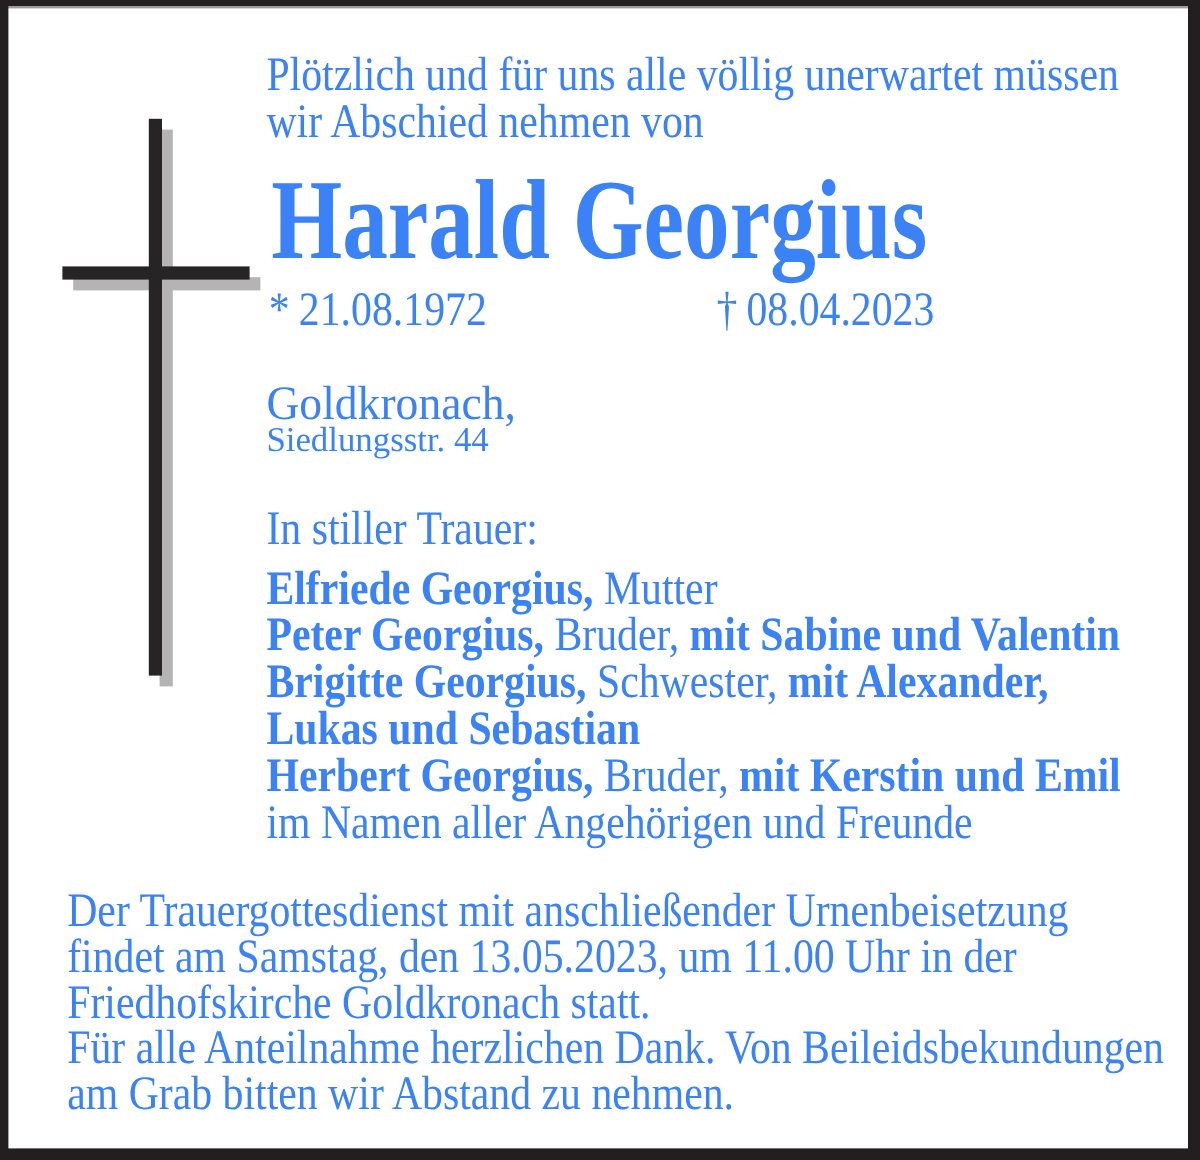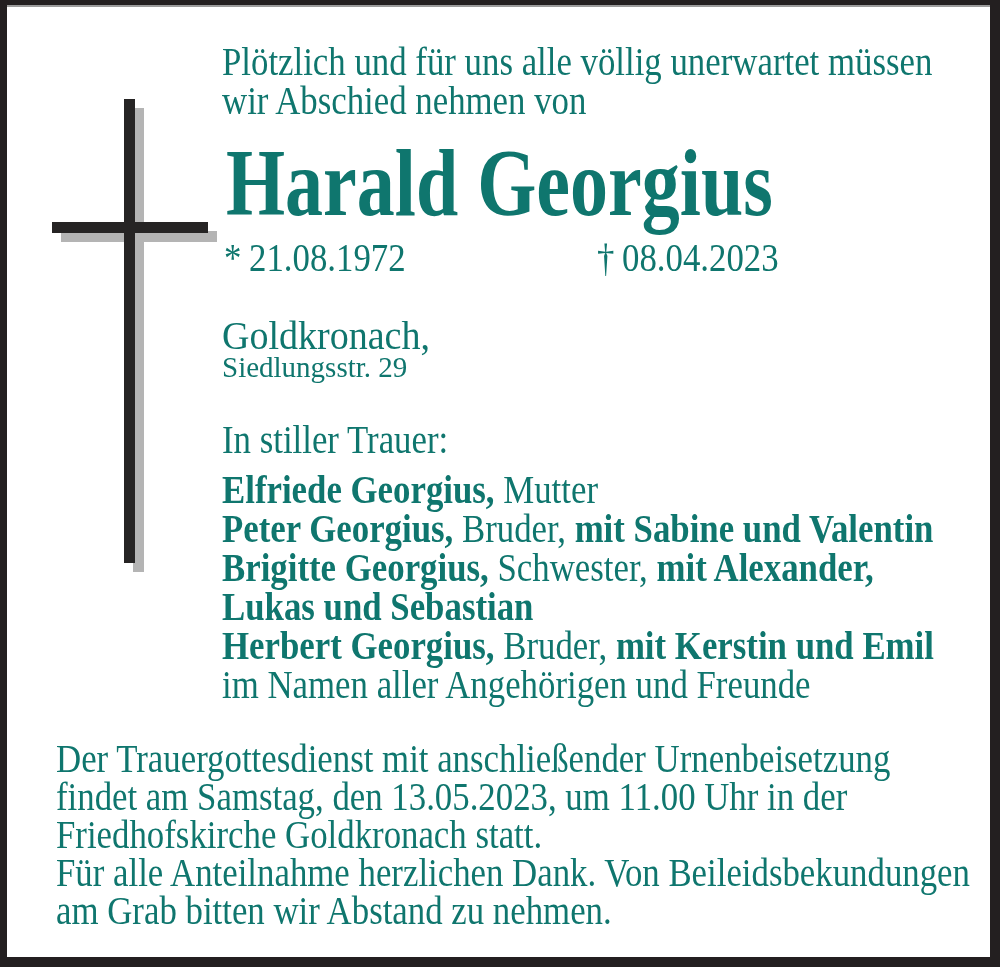--- a/index.html
+++ b/index.html
@@ -3,21 +3,21 @@
 <meta charset="utf-8">
 <style>
   html, body { margin: 0; padding: 0; background: #e8e8e8; }
   .page {
     position: relative;
     width: 1000px;
     height: 967px;
     background: #ffffff;
     overflow: hidden;
     font-family: "Liberation Serif", "DejaVu Serif", serif;
-    color: #0f766e;
+    color: #3b82f6;
   }
   .abs { position: absolute; }
 
   
   .frame-top    { left: 0; top: 0; width: 1000px; height: 5px;  background: #231f20; }
   .frame-gray   { left: 0; top: 5px; width: 1000px; height: 2px; background: #9b9b9b; }
   .frame-left   { left: 0; top: 0; width: 7px;  height: 967px; background: #231f20; }
   .frame-right  { left: 990px; top: 0; width: 10px; height: 967px; background: #231f20; }
   .frame-bottom { left: 0; top: 957px; width: 1000px; height: 10px; background: #231f20; }
 
@@ -71,21 +71,21 @@
   <div class="abs title">Harald Georgius</div>
 
   <div class="abs date-item birth">
     <span class="date-sym">*</span><span>21.08.1972</span>
   </div>
   <div class="abs date-item death">
     <span class="date-sym">†</span><span>08.04.2023</span>
   </div>
 
   <div class="abs city">Goldkronach,</div>
-  <div class="abs street">Siedlungsstr. 29</div>
+  <div class="abs street">Siedlungsstr. 44</div>
 
   <div class="abs trauer cond">In stiller Trauer:</div>
 
   <div class="abs mourners cond">
       <div><span class="b">Elfriede Georgius,</span><span> Mutter</span></div>
       <div><span class="b">Peter Georgius,</span><span> Bruder, </span><span class="b">mit Sabine und Valentin</span></div>
       <div><span class="b">Brigitte Georgius,</span><span> Schwester, </span><span class="b">mit Alexander,</span></div>
       <div><span class="b">Lukas und Sebastian</span></div>
       <div><span class="b">Herbert Georgius,</span><span> Bruder, </span><span class="b">mit Kerstin und Emil</span></div>
       <div><span>im Namen aller Angehörigen und Freunde</span></div>

